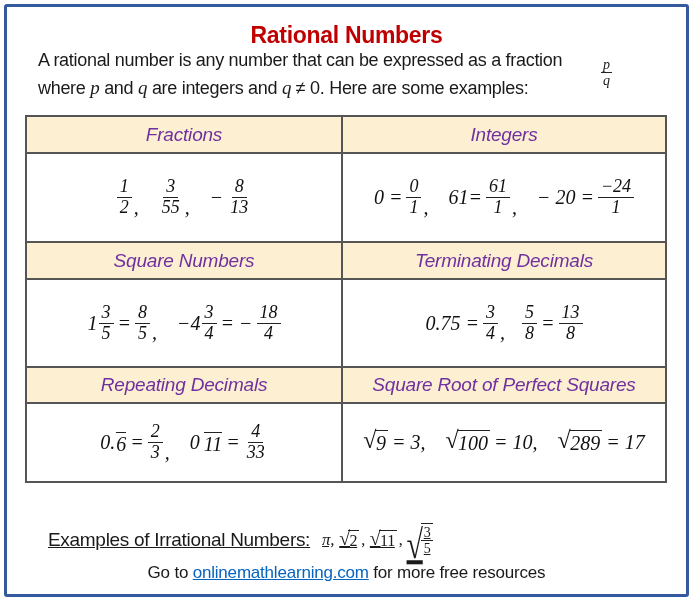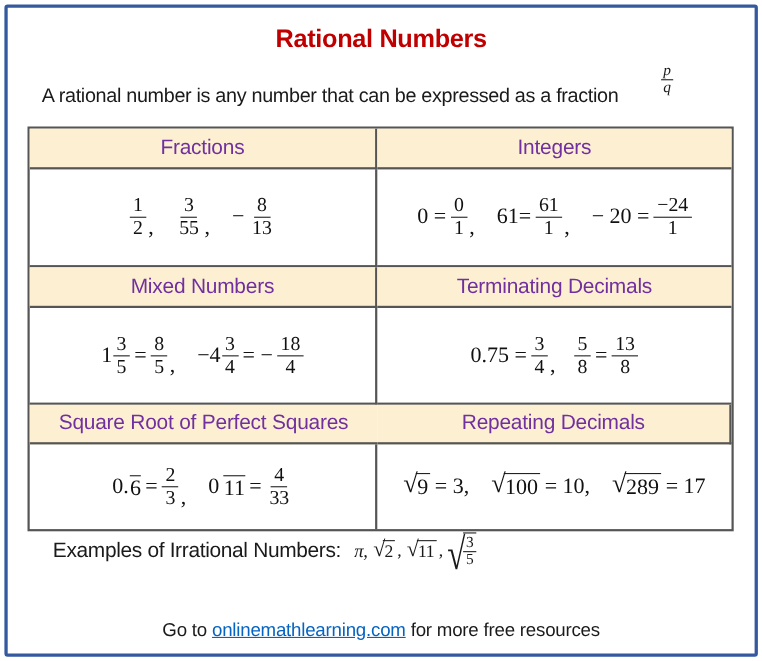--- a/index.html
+++ b/index.html
@@ -6,49 +6,49 @@
     --title:#C00000; --header-text:#7030A0; --header-bg:#FDF0D2;
     --frame-border:#35599E; --grid-border:#555555; --link:#0563C1; --text:#1a1a1a;
   }
   *{margin:0;padding:0;box-sizing:border-box;}
   body{background:#fff;}
   .page{position:relative;width:693px;height:601px;background:#fff;overflow:hidden;
         font-family:"Liberation Sans",sans-serif;color:var(--text);border-radius:14px;}
   .frame{position:absolute;inset:4px;border:3px solid var(--frame-border);border-radius:3px;pointer-events:none;}
   .title{position:absolute;top:22px;left:0;width:100%;text-align:center;
          font-size:23px;font-weight:bold;color:var(--title);letter-spacing:-0.3px;}
-  .intro{position:absolute;left:38px;top:74px;width:560px;font-size:18px;line-height:27px;letter-spacing:-0.3px;}
+  .intro{position:absolute;left:38px;top:47px;width:560px;font-size:18px;line-height:27px;letter-spacing:-0.3px;}
   .intro i{font-family:"Liberation Serif",serif;font-size:19px;}
   .pq{position:absolute;left:601px;top:57px;font-family:"Liberation Serif",serif;font-style:italic;}
   
   .fr{display:inline-flex;flex-direction:column;align-items:center;line-height:1.1;vertical-align:middle;}
   .fr .n{padding:0 3px;border-bottom:1.6px solid #222;}
   .fr .d{padding:0 3px;}
   .pq .n,.pq .d{font-size:14px;padding:0 2px;}
   
   .tbl{position:absolute;left:25px;top:115px;width:642px;height:368px;
        display:grid;grid-template-columns:316px 1fr;grid-template-rows:37px 89px 37px 88px 36px 1fr;
-       border:2px solid var(--grid-border);background:#fff;}
+       border:2px solid var(--grid-border);background:#fff;font-style:italic;}
   .hcell{background:var(--header-bg);color:var(--header-text);display:flex;align-items:center;justify-content:center;
          font-size:19px;letter-spacing:-0.2px;}
   .mcell{display:flex;align-items:center;justify-content:center;
          font-family:"Liberation Serif",serif;font-size:20px;color:#111;}
   .b-r{border-right:2px solid var(--grid-border);}
   .b-b{border-bottom:2px solid var(--grid-border);}
   .mrow{display:flex;align-items:center;gap:20px;}
   .expr{display:inline-flex;align-items:center;gap:4px;}
   .expr .fr{font-size:18px;}
   .cm{align-self:flex-end;transform:translateY(1px);margin-left:-2px;}
   .bar{border-top:1.7px solid #222;padding-top:1px;line-height:1;}
   .sqrt{display:inline-flex;align-items:flex-start;}
   .sqrt .sg{font-size:24px;line-height:1;margin-right:-1.5px;transform:translateY(-2px);}
   .sqrt .rad{border-top:1.7px solid #222;padding:1px 2px 0 1px;line-height:1.15;}
   
-  .irr{position:absolute;left:48px;top:484px;display:flex;align-items:center;gap:12px;
-       font-size:19px;letter-spacing:-0.3px;}
+  .irr{position:absolute;left:48px;top:523px;display:flex;align-items:center;gap:12px;
+       font-size:19px;letter-spacing:-0.3px;text-decoration:underline;}
   .irr-math{display:inline-flex;align-items:center;gap:2px;font-family:"Liberation Serif",serif;font-size:16px;}
   .irr-math .pi{font-style:italic;font-size:17px;}
   .irr-math .sqrt .sg{font-size:20px;}
   .sqfr{display:inline-flex;align-items:center;margin-left:2px;}
   .sqfr .sg{font-family:"Liberation Serif",serif;font-size:30px;line-height:0.8;margin-right:-2px;transform:scaleY(1.35) translateY(3px);}
   .sqfr .fr{font-size:14px;border-top:1.7px solid #222;padding-top:1px;}
   .sqfr .fr .n{border-bottom-width:1.2px;}
   
   .footer{position:absolute;left:0;bottom:18px;width:100%;text-align:center;font-size:17px;letter-spacing:-0.2px;}
   .footer a{color:var(--link);text-decoration:underline;cursor:pointer;}
@@ -56,20 +56,21 @@
 </head>
 <body>
 
 <div class="page">
   <div class="frame"></div>
 
   <div class="title">Rational Numbers</div>
 
   <div class="intro">
     <span>A rational number is any number that can be expressed as a fraction</span><br>
+    <span><span>where </span><i>p</i><span> and </span><i>q</i><span> are integers and </span><i>q</i><span> ≠ 0.  Here are some examples:</span></span>
   </div>
   <span class="pq fr">
     <span class="n">p</span>
     <span class="d">q</span>
   </span>
 
   <div class="tbl">
 
     <div class="hcell b-r b-b">Fractions</div>
     <div class="hcell b-b">Integers</div>
@@ -121,21 +122,21 @@
         <span class="expr">
           <span>− 20 =</span>
           <span class="fr">
               <span class="n">−24</span>
               <span class="d">1</span>
             </span>
         </span>
       </div>
     </div>
 
-    <div class="hcell b-r b-b">Mixed Numbers</div>
+    <div class="hcell b-r b-b">Square Numbers</div>
     <div class="hcell b-b">Terminating Decimals</div>
 
     <div class="mcell b-r b-b">
       <div class="mrow">
         <span class="expr">
           <span>1</span>
           <span class="fr" style="margin-left:-3px;">
               <span class="n">3</span>
               <span class="d">5</span>
             </span>
@@ -178,22 +179,22 @@
             </span>
           <span>=</span>
           <span class="fr">
               <span class="n">13</span>
               <span class="d">8</span>
             </span>
         </span>
       </div>
     </div>
 
+    <div class="hcell b-r b-b">Repeating Decimals</div>
     <div class="hcell b-b">Square Root of Perfect Squares</div>
-    <div class="hcell b-r b-b">Repeating Decimals</div>
 
     <div class="mcell b-r">
       <div class="mrow">
         <span class="expr">
           <span style="margin-right:-3px;">0.</span>
           <span class="bar">6</span>
           <span>=</span>
           <span class="fr">
               <span class="n">2</span>
               <span class="d">3</span>

